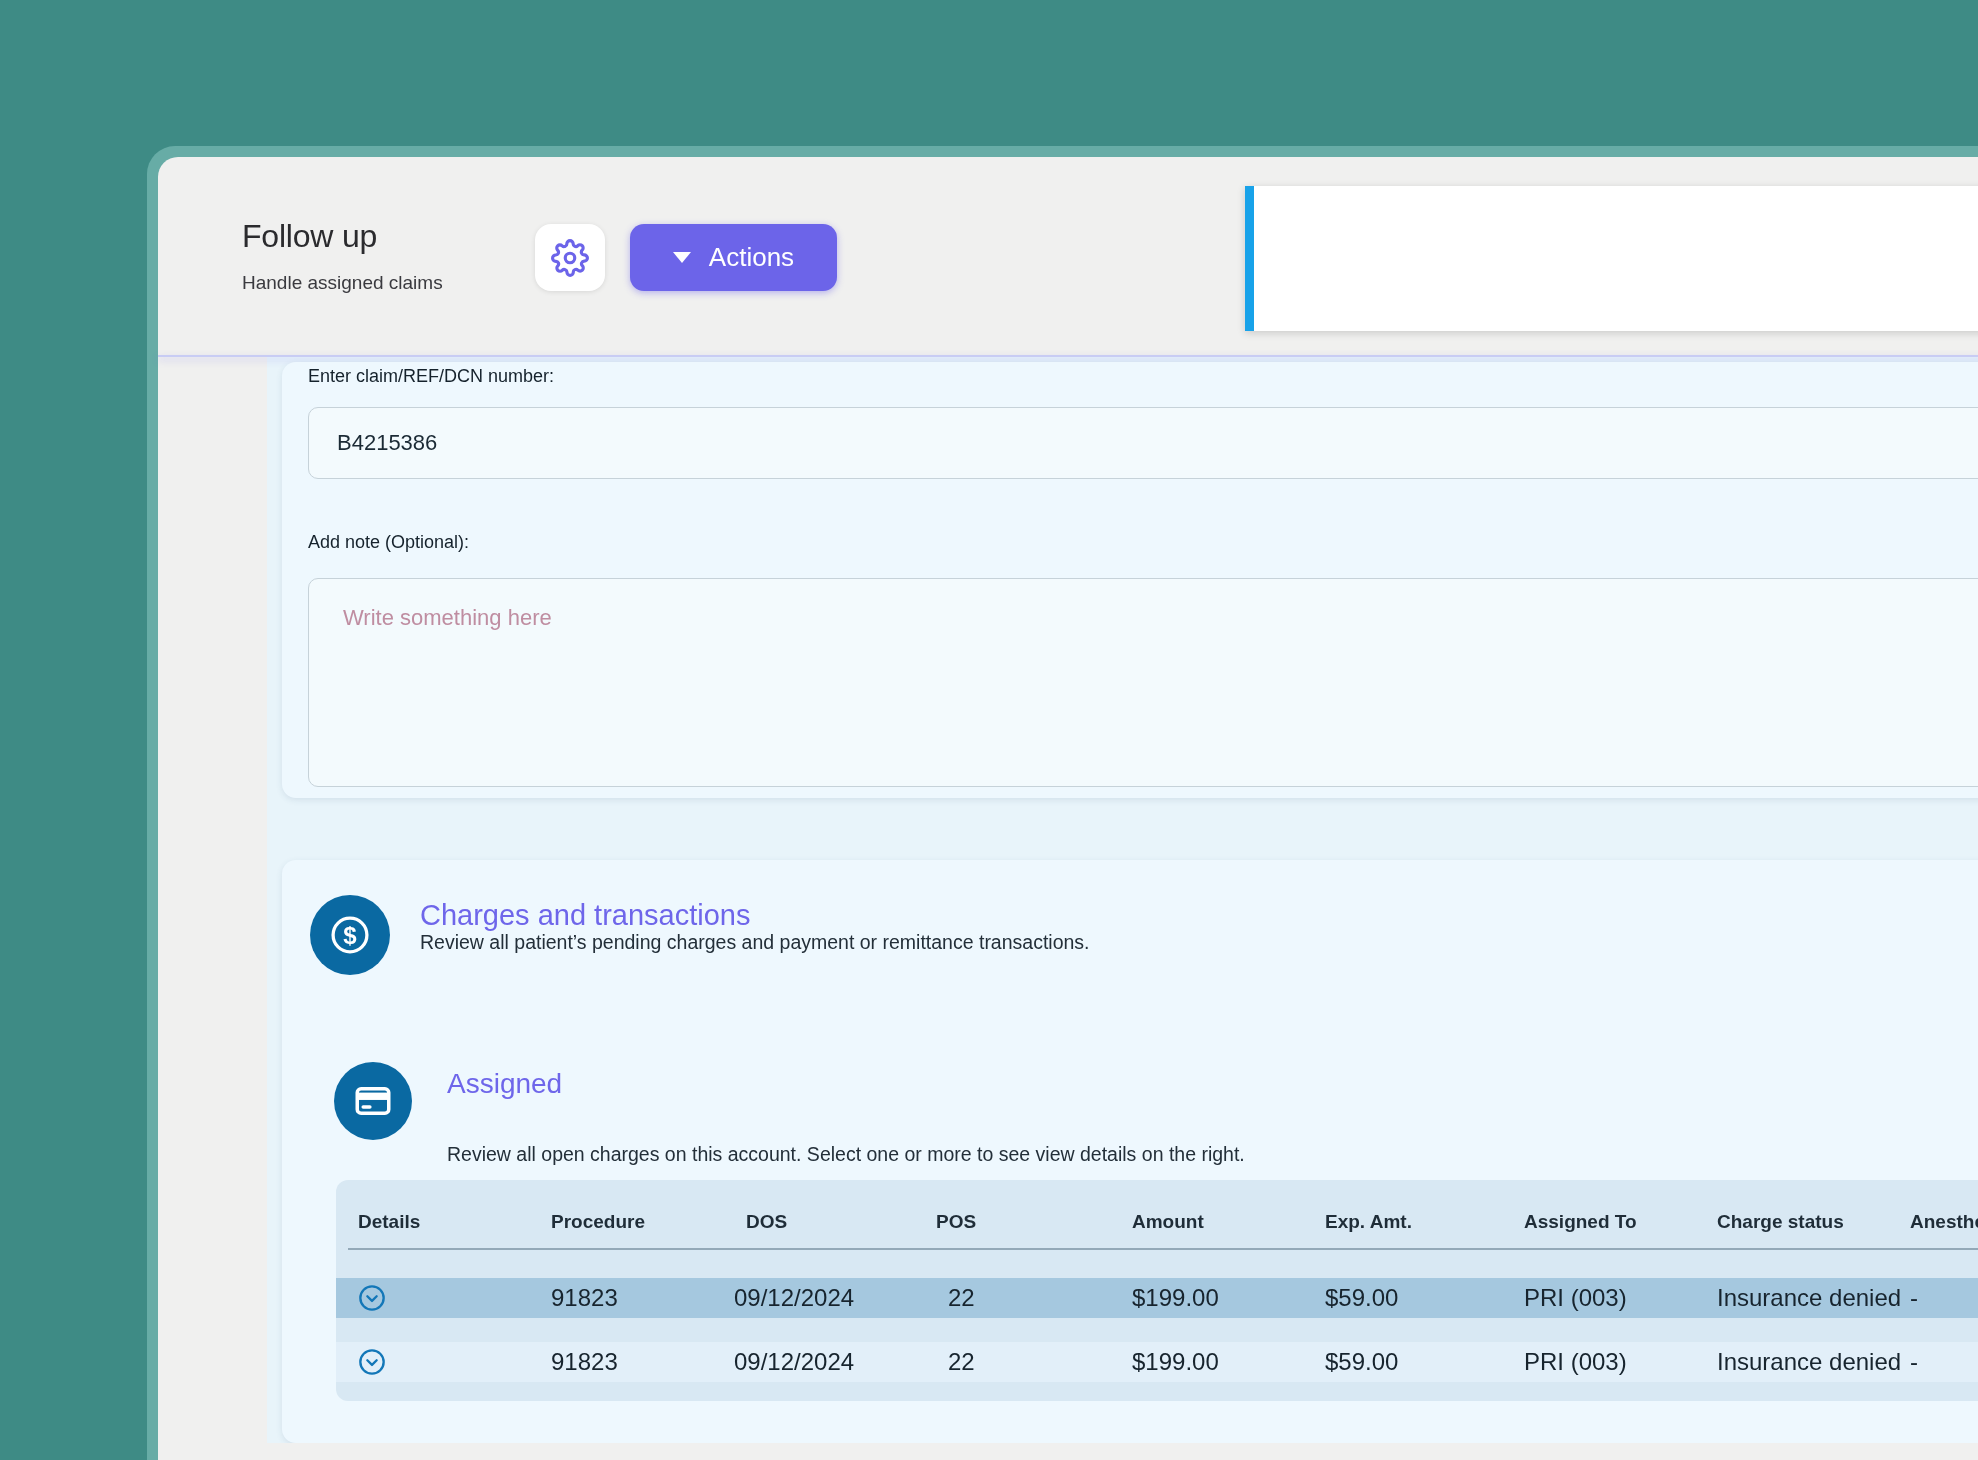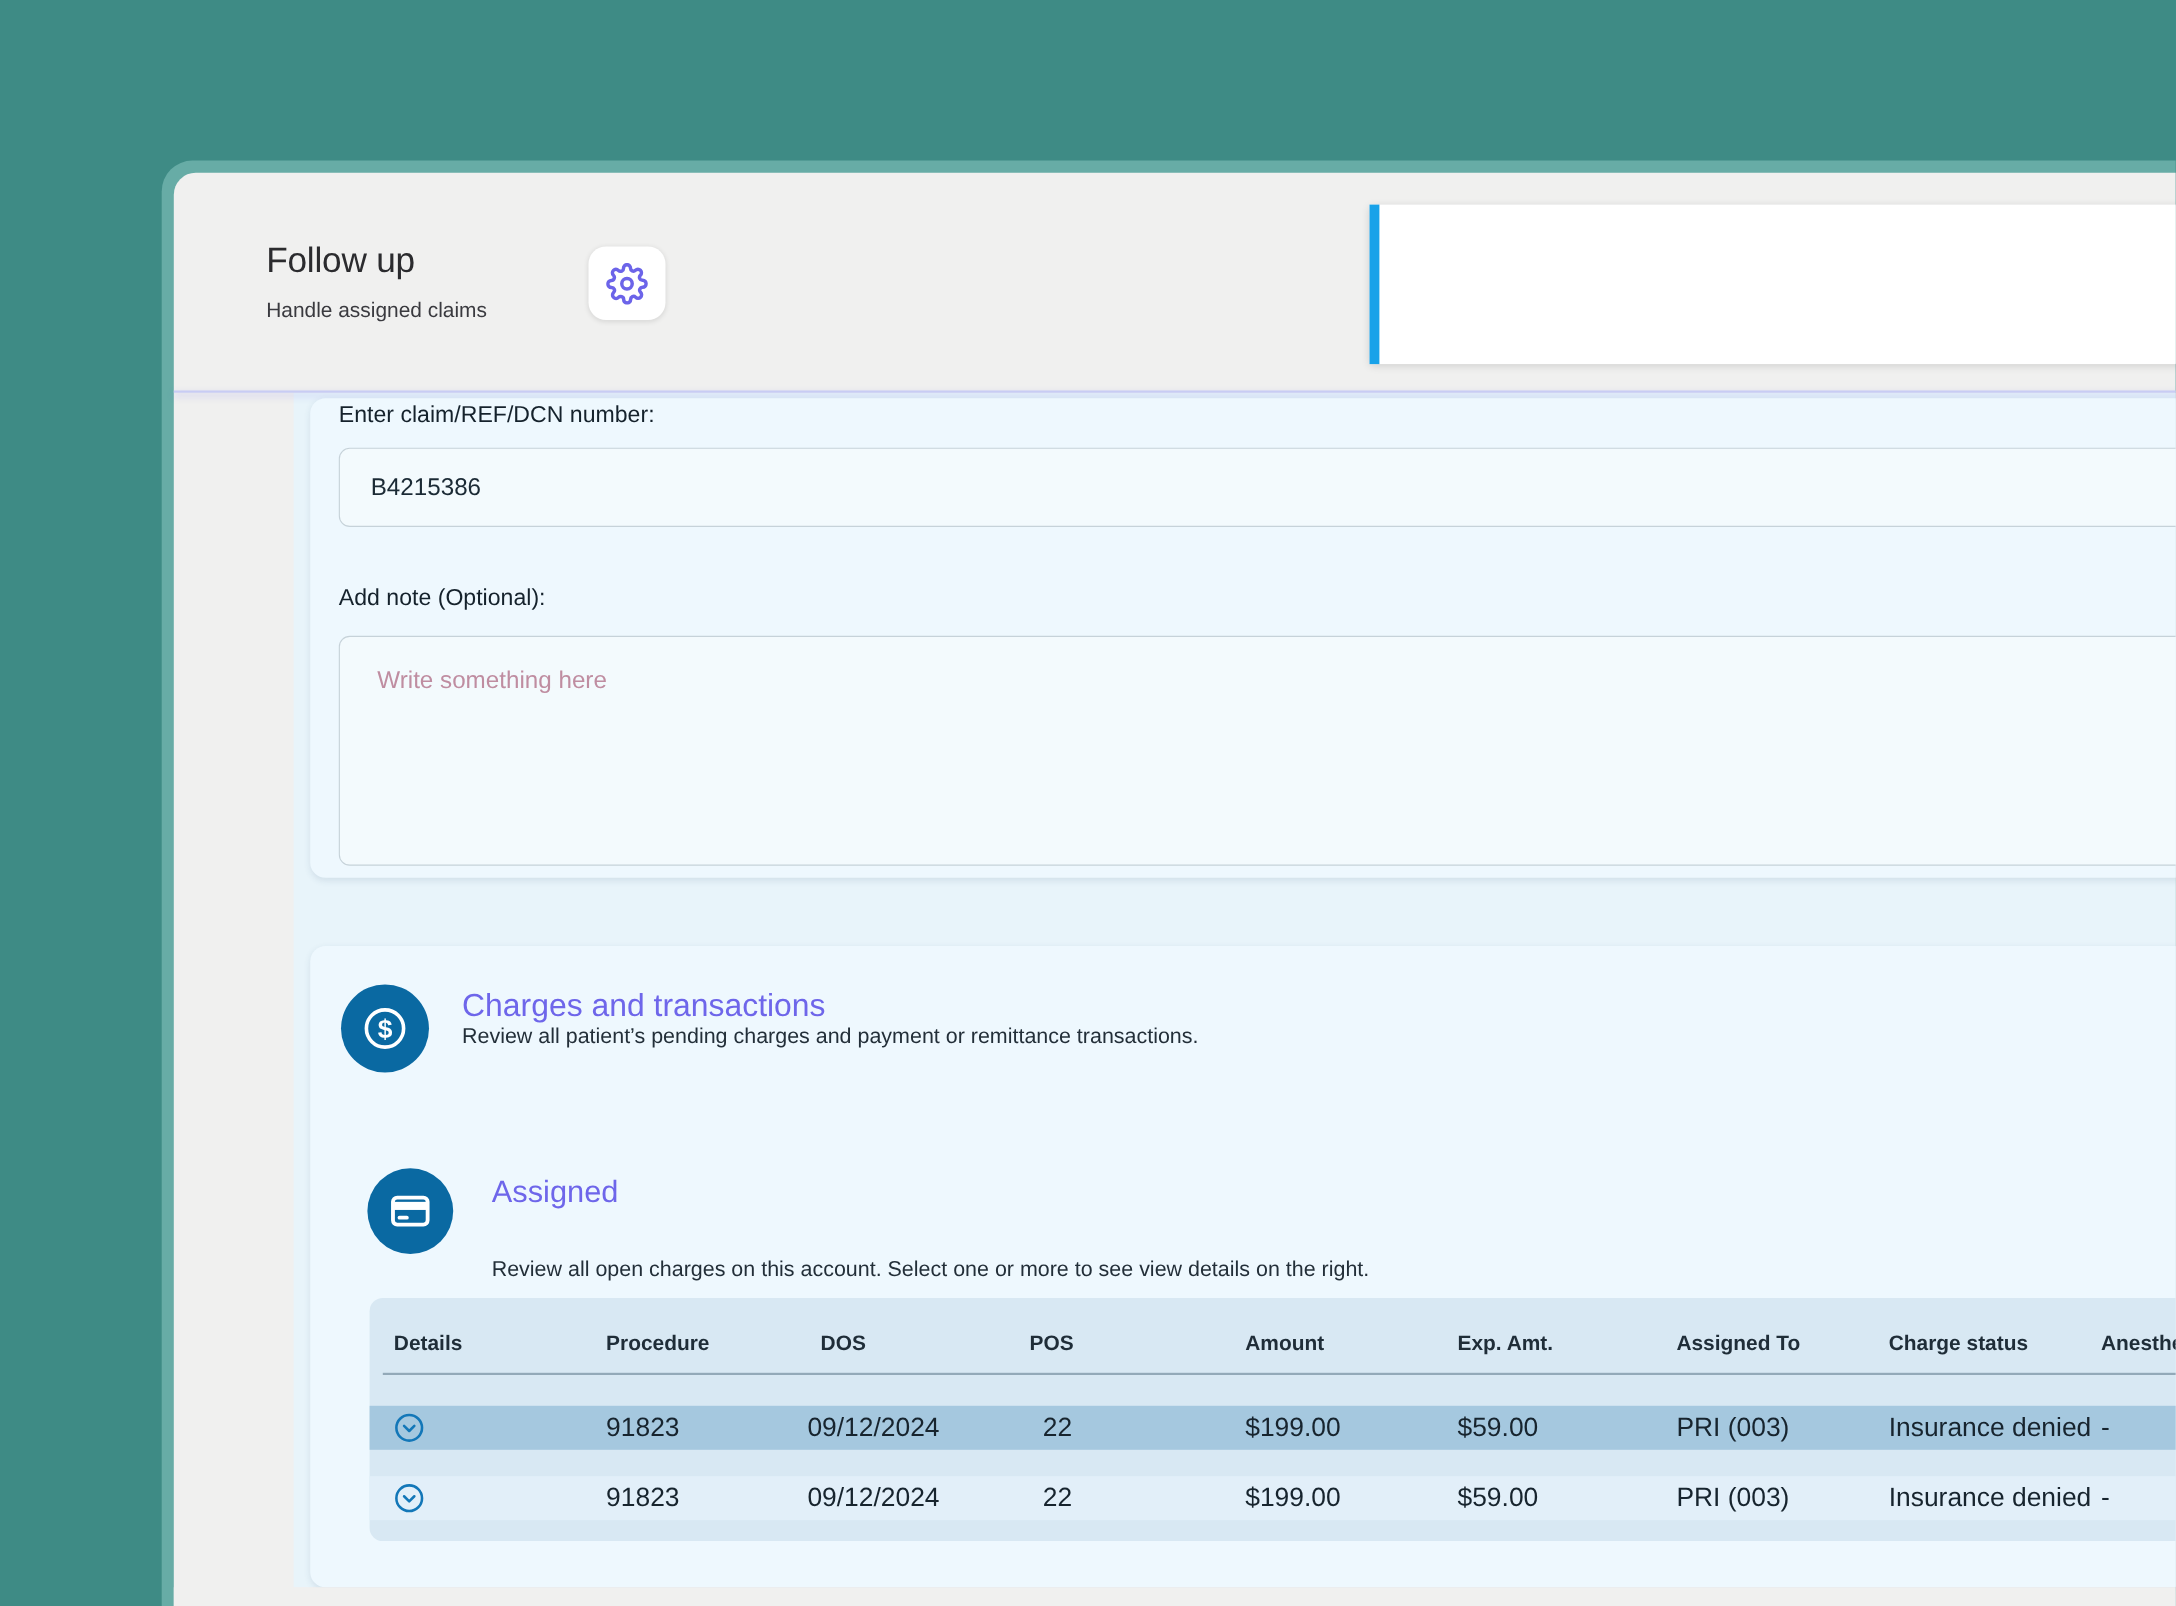--- a/index.html
+++ b/index.html
@@ -30,21 +30,21 @@
 
   
   #content-bg{left:267px;top:357px;width:1780px;height:1086px;background:#e8f4fa;}
   #content-divider{left:158px;top:355px;width:1889px;height:2px;background:#c8ccf4;box-shadow:0 3px 7px rgba(125,125,235,.40);}
   #bottom-band{left:158px;top:1443px;width:1889px;height:17px;background:#f0f0ef;}
 
   .panel{background:#eef8fe;border-radius:14px;box-shadow:0 2px 6px rgba(60,90,120,.12);}
   #form-panel{left:282px;top:362px;width:1770px;height:436px;}
   #charges-panel{left:282px;top:860px;width:1770px;height:583px;}
 
-  .field-label{font-size:21px;font-weight:500;color:#15222c;white-space:nowrap;}
+  .field-label{font-size:18px;font-weight:500;color:#15222c;white-space:nowrap;}
   #claim-label{left:308px;top:366px;}
   #claim-input{left:308px;top:407px;width:1700px;height:72px;background:#f3fafd;border:1.6px solid #c6d2d9;
     border-radius:10px;box-sizing:border-box;padding:0 0 0 28px;font-family:"Liberation Sans",sans-serif;
     font-size:22px;color:#1b2a35;outline:none;}
   #note-label{left:308px;top:532px;}
   #note-textarea{left:308px;top:578px;width:1700px;height:209px;background:#f3fafd;border:1.6px solid #c6d2d9;
     border-radius:10px;box-sizing:border-box;padding:26px 0 0 34px;font-family:"Liberation Sans",sans-serif;
     font-size:22px;color:#1b2a35;outline:none;resize:none;}
   #note-textarea::placeholder{color:#bf8da1;opacity:1;}
 
@@ -86,20 +86,24 @@
 
   <div id="settings-button" class="abs">
     <span style="display:flex;">
       <svg width="38" height="38" viewBox="0 0 24 24" fill="none" stroke="#6c64e9" stroke-width="2" stroke-linecap="round" stroke-linejoin="round">
         <circle cx="12" cy="12" r="3"></circle>
         <path d="M19.4 15a1.65 1.65 0 0 0 .33 1.82l.06.06a2 2 0 0 1 0 2.83 2 2 0 0 1-2.83 0l-.06-.06a1.65 1.65 0 0 0-1.82-.33 1.65 1.65 0 0 0-1 1.51V21a2 2 0 0 1-2 2 2 2 0 0 1-2-2v-.09A1.65 1.65 0 0 0 9 19.4a1.65 1.65 0 0 0-1.82.33l-.06.06a2 2 0 0 1-2.83 0 2 2 0 0 1 0-2.83l.06-.06a1.65 1.65 0 0 0 .33-1.82 1.65 1.65 0 0 0-1.51-1H3a2 2 0 0 1-2-2 2 2 0 0 1 2-2h.09A1.65 1.65 0 0 0 4.6 9a1.65 1.65 0 0 0-.33-1.82l-.06-.06a2 2 0 0 1 0-2.83 2 2 0 0 1 2.83 0l.06.06a1.65 1.65 0 0 0 1.82.33H9a1.65 1.65 0 0 0 1-1.51V3a2 2 0 0 1 2-2 2 2 0 0 1 2 2v.09a1.65 1.65 0 0 0 1 1.51 1.65 1.65 0 0 0 1.82-.33l.06-.06a2 2 0 0 1 2.83 0 2 2 0 0 1 0 2.83l-.06.06a1.65 1.65 0 0 0-.33 1.82V9a1.65 1.65 0 0 0 1.51 1H21a2 2 0 0 1 2 2 2 2 0 0 1-2 2h-.09a1.65 1.65 0 0 0-1.51 1z"></path>
       </svg>
     </span>
   </div>
 
+  <div id="actions-button" class="abs">
+    <span class="caret"></span>
+    <span class="lbl">Actions</span>
+  </div>
 
   <div id="patient-banner" class="abs">
     <div id="patient-accent" class="abs"></div>
     <div class="abs l1">UNI-214329385-013</div>
     <div class="abs l2">MEDICAD-ILL PUBLIC AID(Primary) - INS</div>
     <div class="abs l3">BROWN,DANNY - 8392 MALAHIDE ROAD, CHICAGO IL 606</div>
   </div>
 
   <div id="content-bg" class="abs"></div>
   <div id="content-divider" class="abs"></div>

